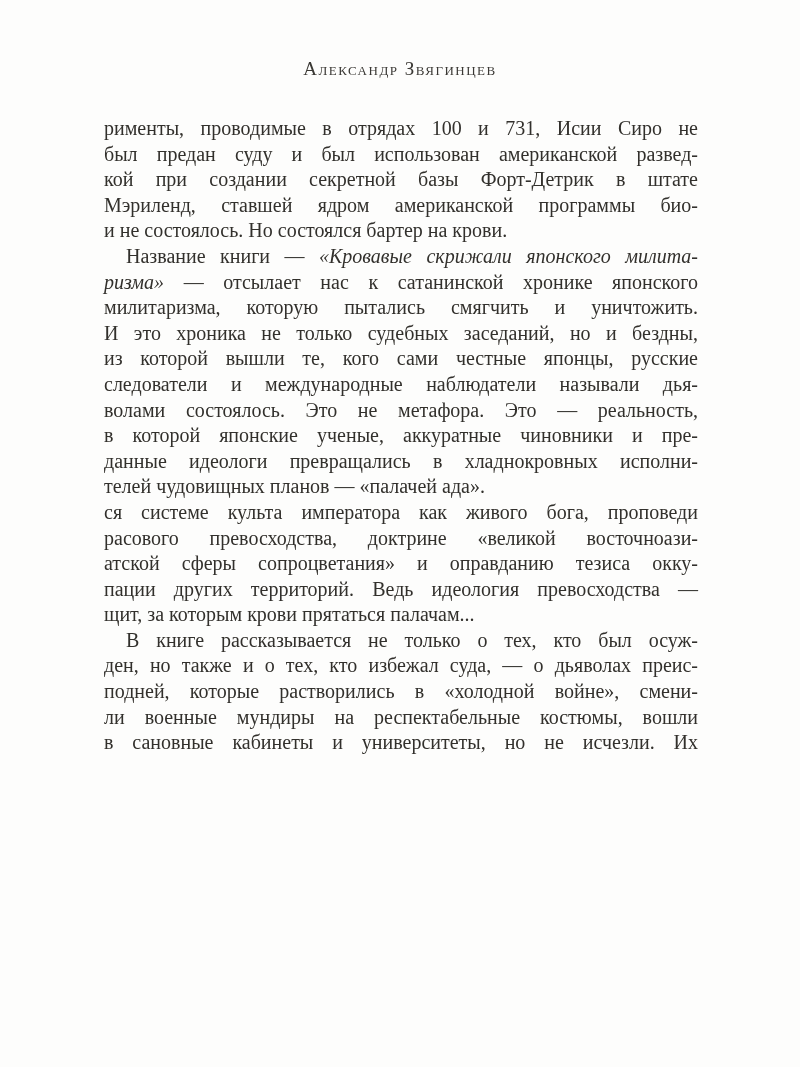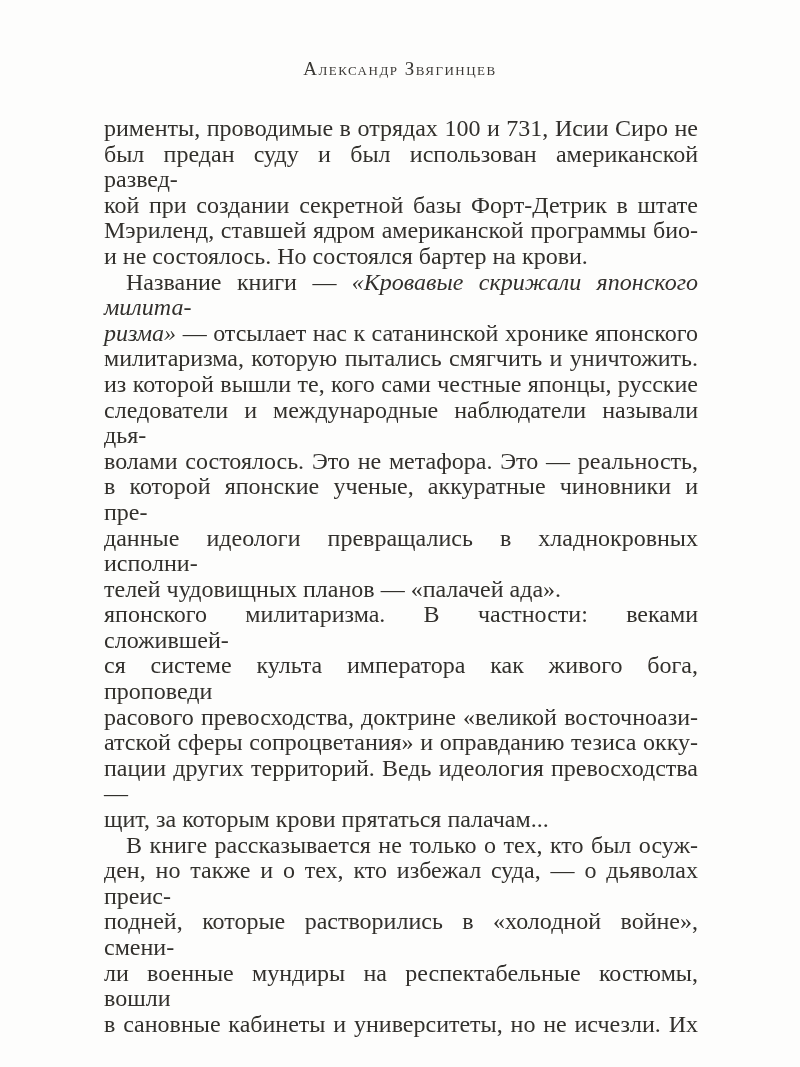--- a/index.html
+++ b/index.html
@@ -37,21 +37,21 @@
     color: #3a3834;
   }
   .body-text {
     position: absolute;
     top: 116px;
     left: 104px;
     width: 594px;
   }
   .paragraph { margin: 0; }
   .line {
-    font-size: 24px;
+    font-size: 20px;
     line-height: 25.6px;
     text-align: justify;
     text-align-last: justify;
     white-space: normal;
   }
   .line.last {
     text-align-last: left;
     font-family: Liberation Serif, serif;
   }
   .line.indent {
@@ -70,29 +70,29 @@
         <div class="line"><span class="seg">рименты, проводимые в отрядах 100 и 731, Исии Сиро не</span></div>
         <div class="line"><span class="seg">был предан суду и был использован американской развед-</span></div>
         <div class="line"><span class="seg">кой при создании секретной базы Форт-Детрик в штате</span></div>
         <div class="line"><span class="seg">Мэриленд, ставшей ядром американской программы био-</span></div>
         <div class="line last"><span class="seg">и не состоялось. Но состоялся бартер на крови.</span></div>
       </div>
       <div class="paragraph">
         <div class="line indent"><span class="seg">Название книги — </span><span class="seg italic">«Кровавые скрижали японского милита-</span></div>
         <div class="line"><span class="seg italic">ризма»</span><span class="seg"> — отсылает нас к сатанинской хронике японского</span></div>
         <div class="line"><span class="seg">милитаризма, которую пытались смягчить и уничтожить.</span></div>
+        <div class="line"><span class="seg">И это хроника не только судебных заседаний, но и бездны,</span></div>
         <div class="line"><span class="seg">из которой вышли те, кого сами честные японцы, русские</span></div>
         <div class="line"><span class="seg">следователи и международные наблюдатели называли дья-</span></div>
         <div class="line"><span class="seg">волами состоялось. Это не метафора. Это — реальность,</span></div>
         <div class="line"><span class="seg">в которой японские ученые, аккуратные чиновники и пре-</span></div>
         <div class="line"><span class="seg">данные идеологи превращались в хладнокровных исполни-</span></div>
         <div class="line last"><span class="seg">телей чудовищных планов — «палачей ада».</span></div>
       </div>
       <div class="paragraph">
-        <div class="line"><span class="seg">японского милитаризма. В частности: веками сложившей-</span></div>
         <div class="line"><span class="seg">ся системе культа императора как живого бога, проповеди</span></div>
         <div class="line"><span class="seg">расового превосходства, доктрине «великой восточноази-</span></div>
         <div class="line"><span class="seg">атской сферы сопроцветания» и оправданию тезиса окку-</span></div>
         <div class="line"><span class="seg">пации других территорий. Ведь идеология превосходства —</span></div>
         <div class="line last"><span class="seg">щит, за которым крови прятаться палачам...</span></div>
       </div>
       <div class="paragraph">
         <div class="line indent"><span class="seg">В книге рассказывается не только о тех, кто был осуж-</span></div>
         <div class="line"><span class="seg">ден, но также и о тех, кто избежал суда, — о дьяволах преис-</span></div>
         <div class="line"><span class="seg">подней, которые растворились в «холодной войне», смени-</span></div>

